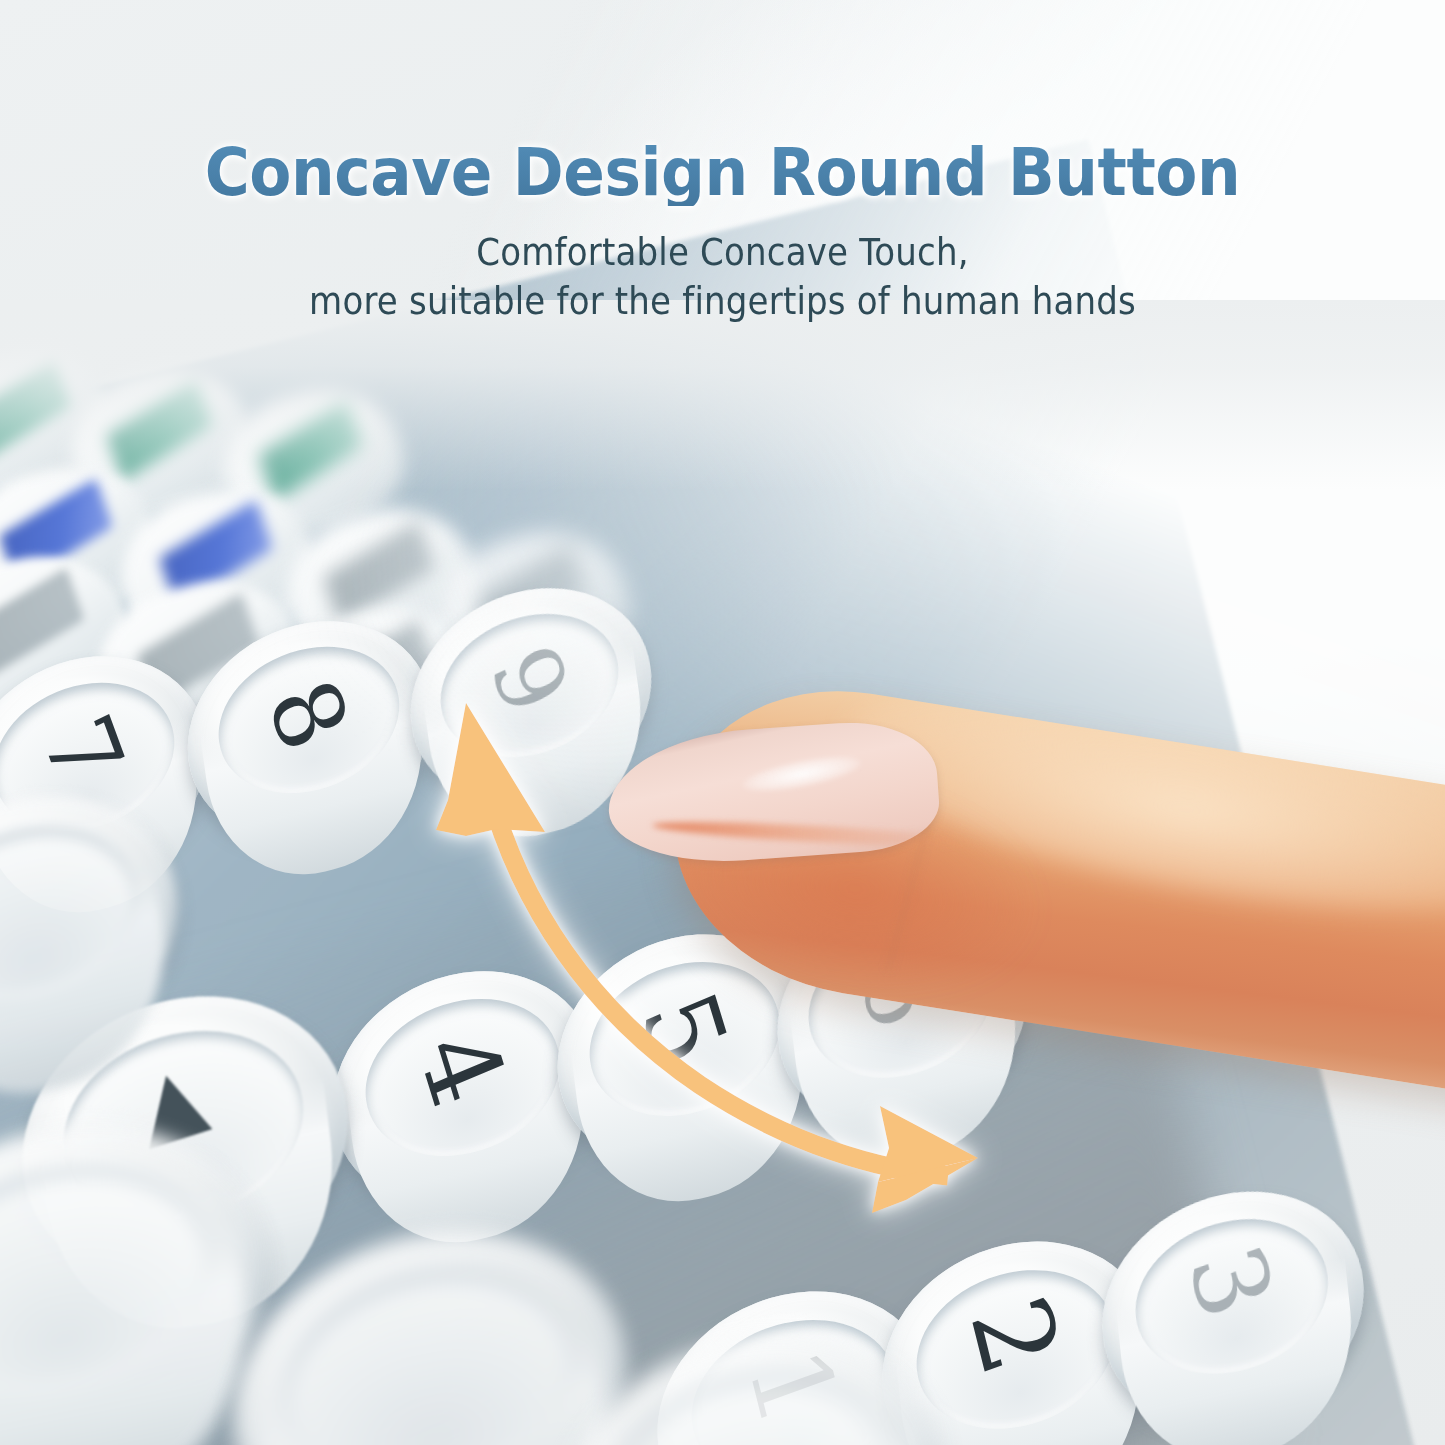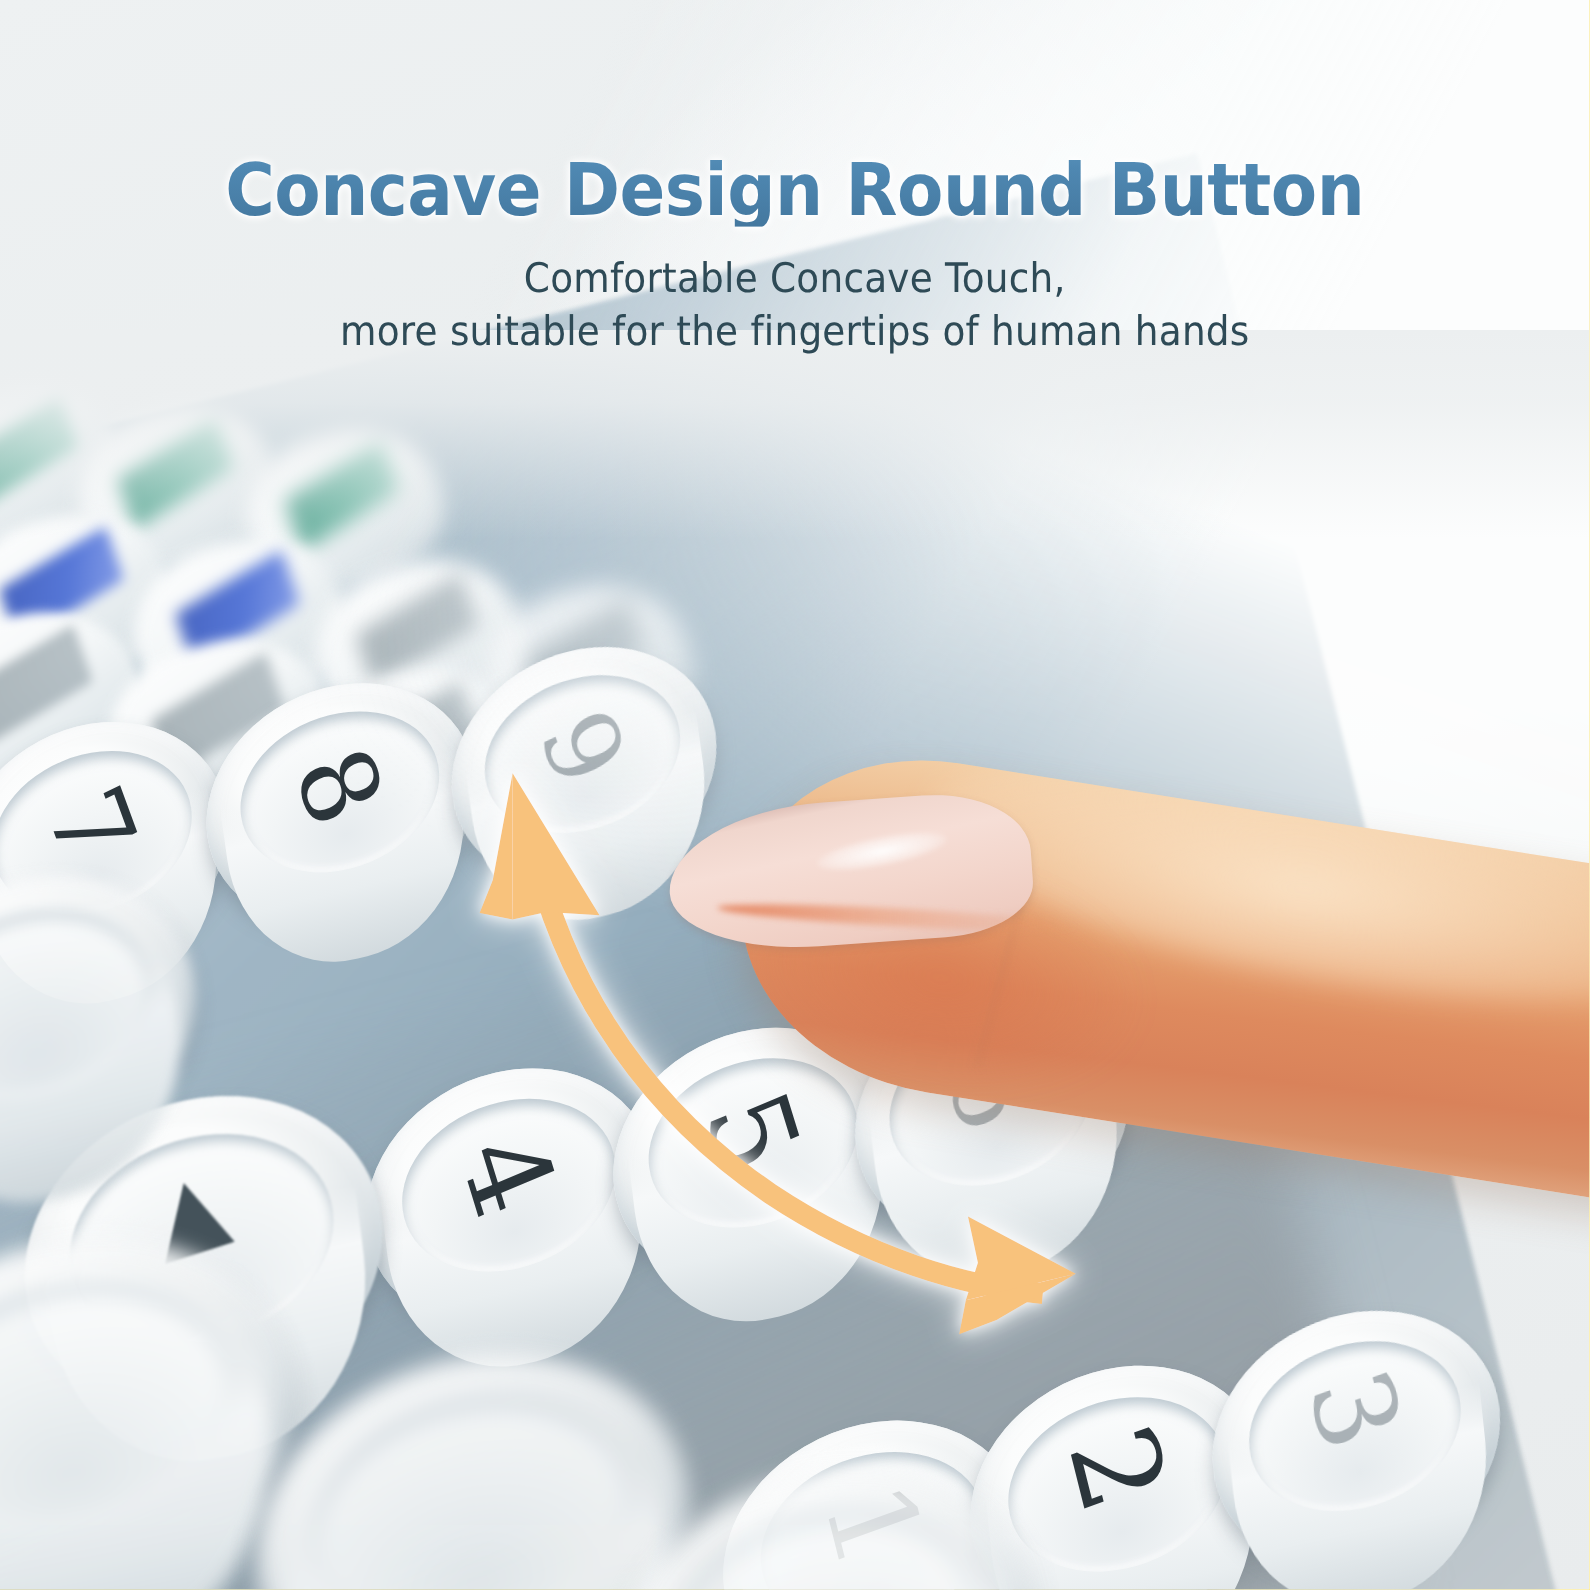--- a/index.html
+++ b/index.html
@@ -5,21 +5,21 @@
   html, body {
     margin: 0;
     padding: 0;
     background: #ffffff;
   }
   #stage {
     position: relative;
     width: 1445px;
     height: 1445px;
     overflow: hidden;
-    background: #fde047;
+    background: #0ea5e9;
     font-family: "Liberation Sans", sans-serif;
   }
 
   
   .bg-base {
     position: absolute;
     inset: 0;
     background:
       radial-gradient(ellipse 900px 700px at 78% 28%, #ffffff 0%, #fbfcfc 42%, rgba(251,252,252,0) 72%),
       linear-gradient(160deg, #eef1f2 0%, #e9edee 38%, #eceff0 70%, #e9eced 100%);

